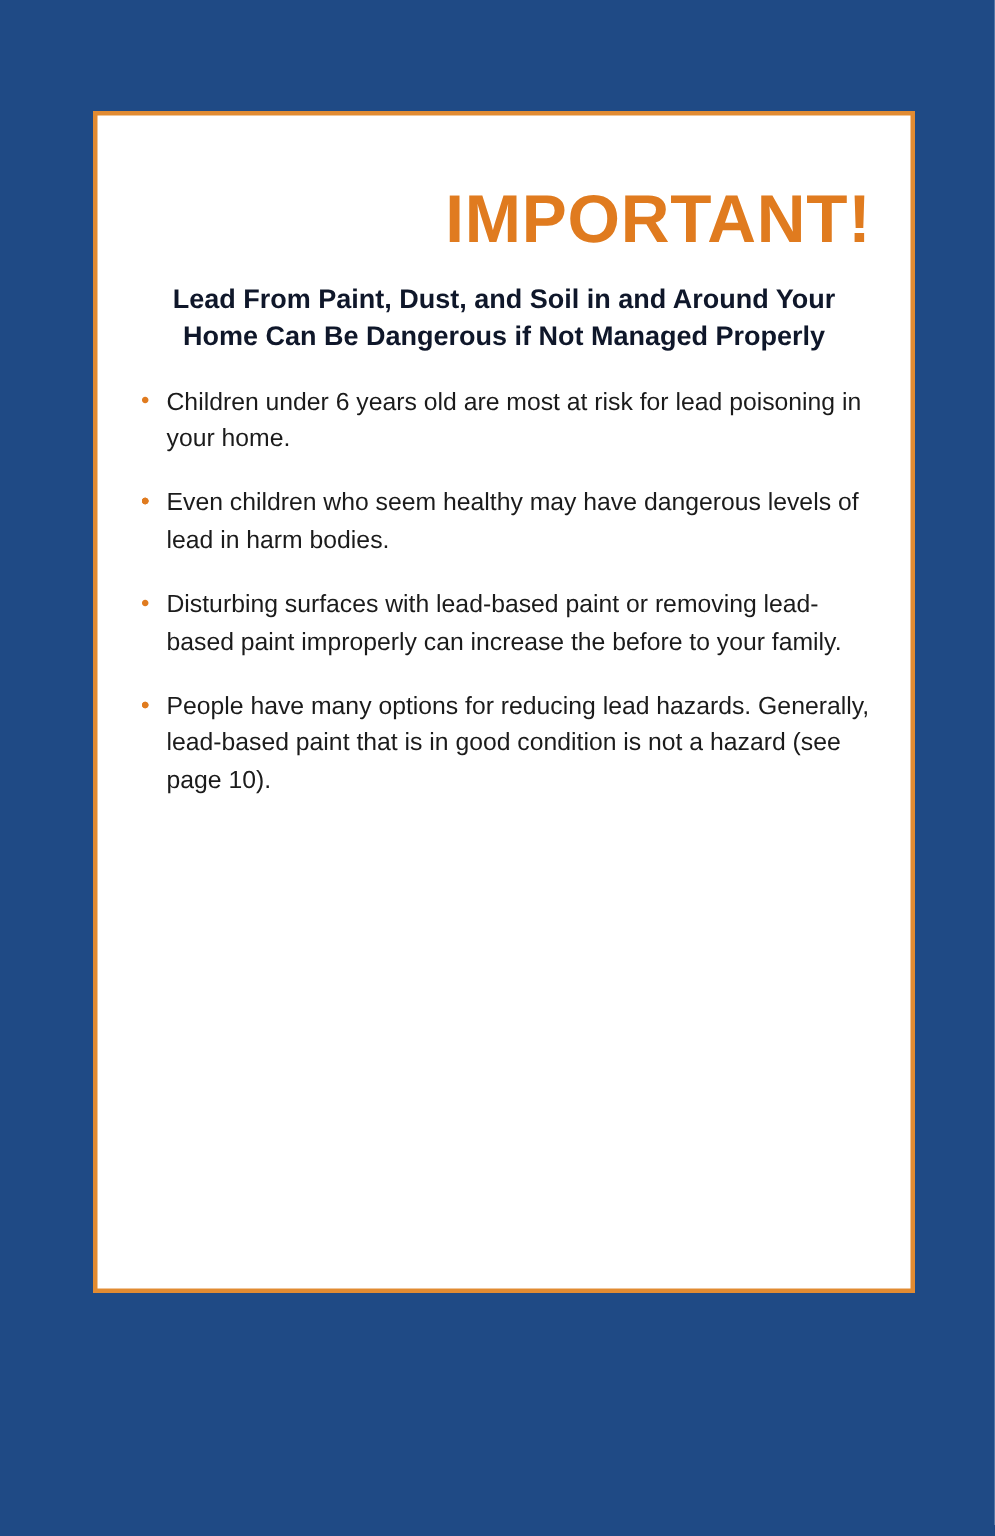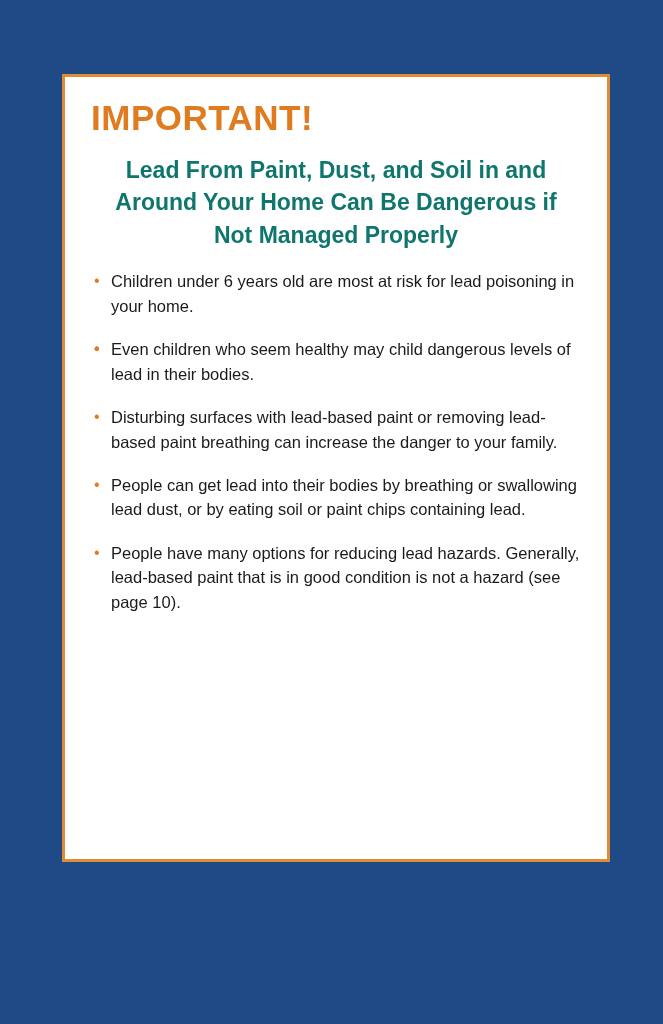--- a/index.html
+++ b/index.html
@@ -25,32 +25,32 @@
     left: 62px;
     top: 74px;
     width: 548px;
     height: 788px;
     background: #ffffff;
     border: 3px solid #e18b32;
     box-sizing: border-box;
     padding: 22px 26px 10px 26px;
   }
   .title {
-    text-align: left;
+    text-align: right;
     color: #e07b1f;
-    font-size: 35px;
+    font-size: 45px;
     font-weight: bold;
     letter-spacing: 0.5px;
-    margin: 0 0 16px 0;
+    margin: 22px 0 16px 0;
     line-height: 1.1;
   }
   .subtitle {
     text-align: center;
-    color: #0f766e;
-    font-size: 23px;
+    color: #0f172a;
+    font-size: 18px;
     font-weight: bold;
     line-height: 1.42;
     margin: 0 8px 18px 8px;
   }
   .bullets {
     margin: 0;
     padding: 0;
     list-style: none;
   }
   .bullet {
@@ -86,29 +86,28 @@
         <span>Children under 6 years old are most at risk for lead poisoning in your home.</span>
       </li>
       <li class="bullet">
         <span class="dot">•</span>
       </li>
       <li class="bullet">
         <span class="dot">•</span>
       </li>
       <li class="bullet">
         <span class="dot">•</span>
-        <span>Even children who seem healthy may child dangerous levels of lead in their bodies.</span>
+        <span>Even children who seem healthy may have dangerous levels of lead in harm bodies.</span>
       </li>
       <li class="bullet">
         <span class="dot">•</span>
-        <span>Disturbing surfaces with lead-based paint or removing lead-based paint breathing can increase the danger to your family.</span>
+        <span>Disturbing surfaces with lead-based paint or removing lead-based paint improperly can increase the before to your family.</span>
       </li>
       <li class="bullet">
         <span class="dot">•</span>
-        <span>People can get lead into their bodies by breathing or swallowing lead dust, or by eating soil or paint chips containing lead.</span>
       </li>
       <li class="bullet">
         <span class="dot">•</span>
         <span>People have many options for reducing lead hazards. Generally, lead-based paint that is in good condition is not a hazard (see page 10).</span>
       </li>
     </ul>
   </div>
 </div>
 
 </body></html>

